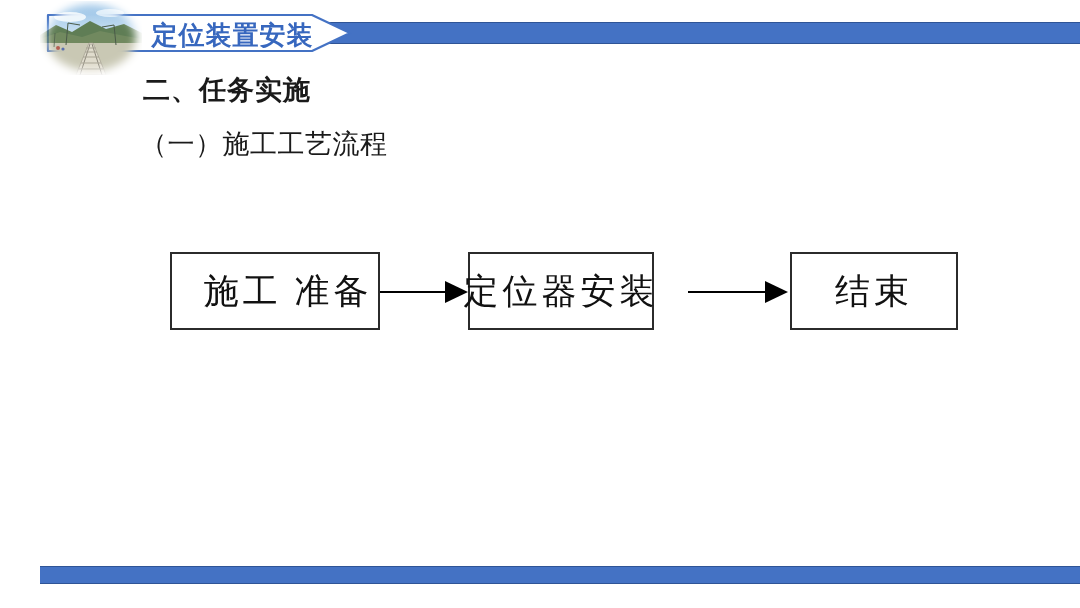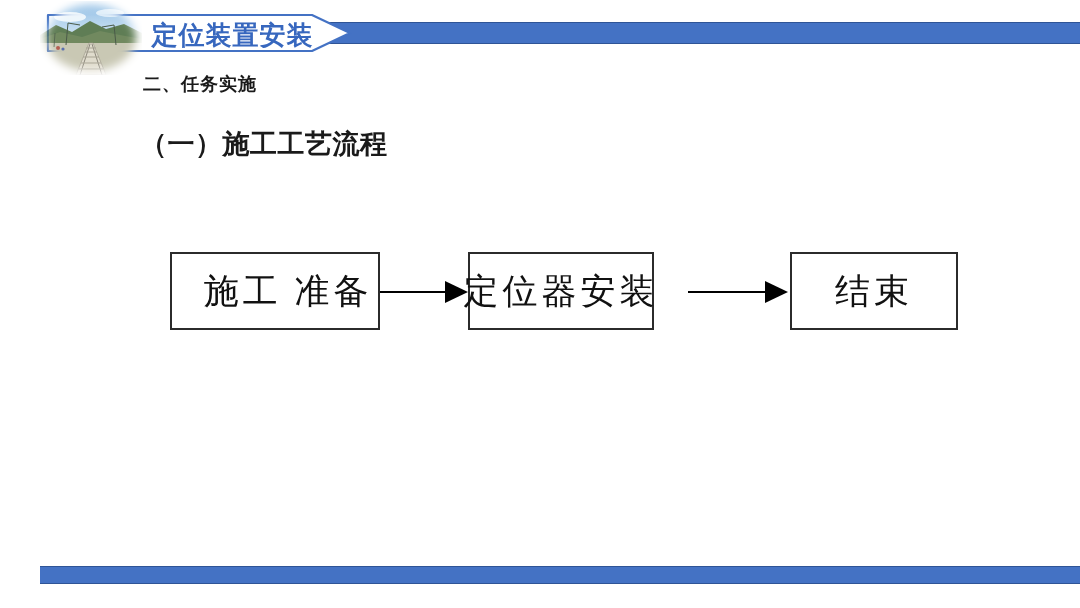--- a/index.html
+++ b/index.html
@@ -54,32 +54,32 @@
     top: 1px;
     width: 102px;
     height: 74px;
   }
 
   
   .heading-1 {
     position: absolute;
     left: 103px;
     top: 72px;
-    font-size: 18px;
+    font-size: 27px;
     font-weight: bold;
     color: #1a1a1a;
     letter-spacing: 1px;
     white-space: nowrap;
   }
   .heading-2 {
     position: absolute;
     left: 100px;
     top: 126px;
     font-size: 27px;
-    font-weight: bold;
+    font-weight: normal;
     color: #1a1a1a;
     letter-spacing: 0.5px;
     white-space: nowrap;
   }
 
   
   .flow-node {
     position: absolute;
     top: 252px;
     height: 78px;

